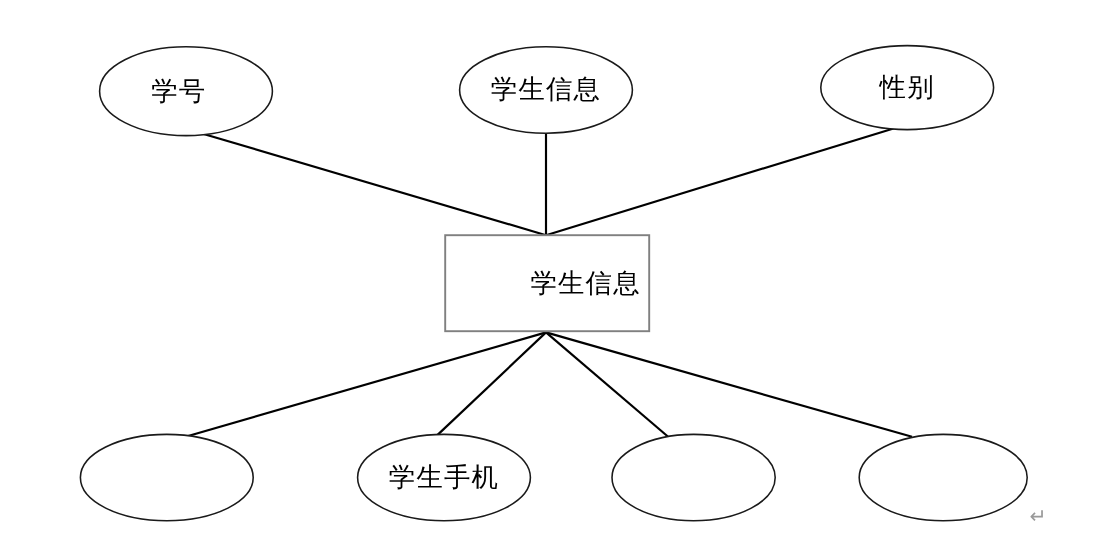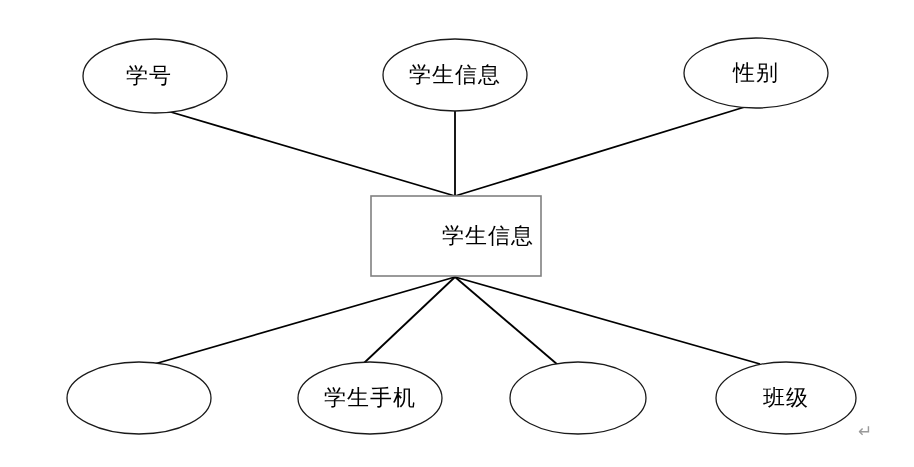--- a/index.html
+++ b/index.html
@@ -84,17 +84,16 @@
   <div class="node-label" style="left:383px; top:39px; width:144px; height:72px;">学生信息</div>
 
   <div class="node-label" style="left:684px; top:38px; width:144px; height:70px;">性别</div>
 
   <div class="node-label entity-label" style="left:371px; top:196px; width:150px; height:80px;padding-left:42px;">学生信息</div>
 
 
   <div class="node-label" style="left:298px; top:362px; width:144px; height:72px;">学生手机</div>
 
 
-  <div class="node-label" style="left:716px; top:362px; width:140px; height:72px;">班级</div>
 
   <div id="paragraph-mark" style="left:858px; top:423px;">↵</div>
 
 </div>
 
 </body></html>

